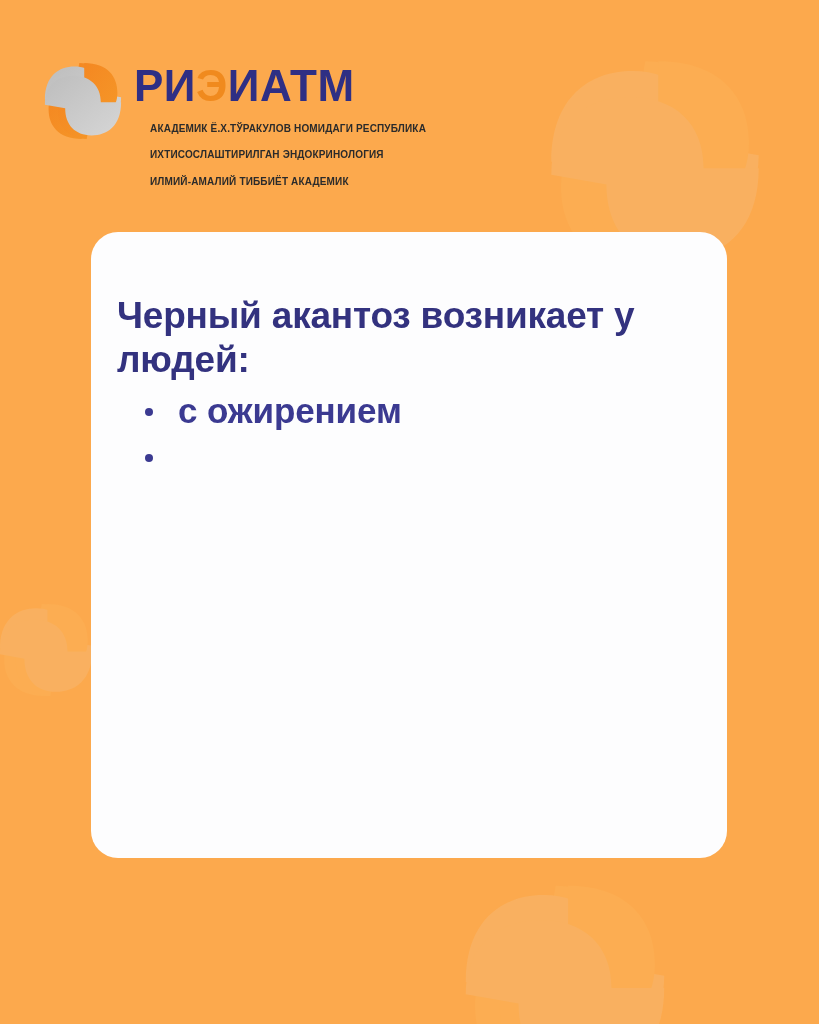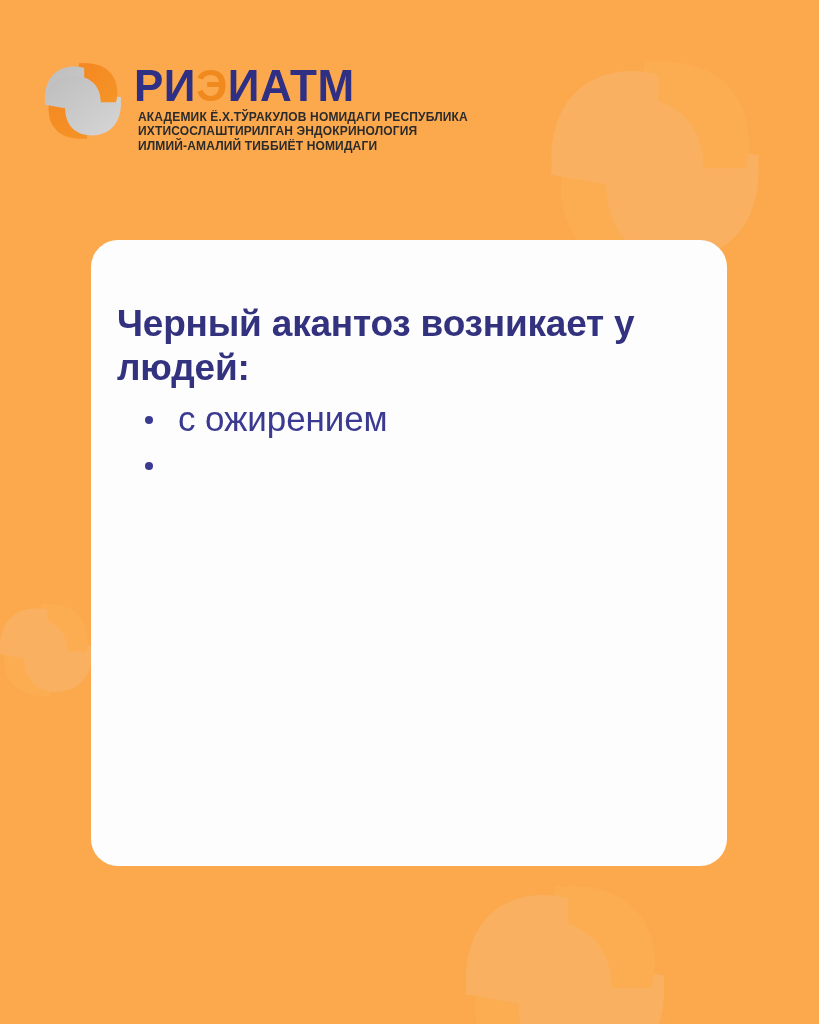--- a/index.html
+++ b/index.html
@@ -19,27 +19,27 @@
   
   .header{position:absolute;left:40px;top:58px;display:flex;align-items:flex-start;}
   .logo-mark{width:86px;height:86px;flex:0 0 86px;margin-right:8px;}
   .logo-text{padding-top:6px;}
   .wordmark{
     font-size:44px;line-height:44px;font-weight:700;letter-spacing:0.5px;
     color:#2f2f84;white-space:nowrap;margin:0 0 3px 0;
   }
   .wordmark .accent{color:#f08a1e;}
   .subtitle{
-    font-size:12px;line-height:10.4px;font-weight:700;letter-spacing:0.16px;
-    color:#2b2b2b;white-space:nowrap;margin:4px;
+    font-size:10px;line-height:10.4px;font-weight:700;letter-spacing:0.16px;
+    color:#2b2b2b;white-space:nowrap;margin:16px;
   }
 
   
   .card{
-    position:absolute;left:91px;top:240px;width:636px;height:626px;
+    position:absolute;left:91px;top:232px;width:636px;height:626px;
     background:#fdfdfe;border-radius:27px;
     box-sizing:border-box;
     padding:62px 0 0 0;
     overflow:hidden;
   }
   .card-inner{padding:0 24px 0 26px;}
 
   .heading{
     margin:0;
     color:#33327f;
@@ -47,21 +47,21 @@
     font-size:37px;
     line-height:44px;
     letter-spacing:-0.2px;
   }
 
   .bullets{list-style:none;margin:6px 0 0 0;padding:0;}
   .bullets li{
     position:relative;
     padding-left:61px;
     color:#3b3a91;
-    font-weight:400;
+    font-weight:700;
     font-size:35px;
     line-height:45.5px;
     letter-spacing:-0.1px;
   }
   .bullets li .dot{
     position:absolute;left:28px;top:20px;
     width:8px;height:8px;border-radius:50%;
     background:#3b3a91;
   }
 </style>
@@ -153,21 +153,21 @@
         <use href="#arm" fill="url(#gGy1)" transform="rotate(90)"></use>
         <use href="#arm" fill="url(#gOr2)" transform="rotate(180)"></use>
         <use href="#arm" fill="url(#gGy2)" transform="rotate(270)"></use>
       </svg>
     </div>
 
     <div class="logo-text">
       <div class="wordmark"><span>РИ</span><span class="accent">Э</span><span>ИАТМ</span></div>
       <div class="subtitle">АКАДЕМИК Ё.Х.ТЎРАКУЛОВ НОМИДАГИ РЕСПУБЛИКА</div>
       <div class="subtitle">ИХТИСОСЛАШТИРИЛГАН ЭНДОКРИНОЛОГИЯ</div>
-      <div class="subtitle">ИЛМИЙ-АМАЛИЙ ТИББИЁТ НОМИДАГИ</div>
+      <div class="subtitle">ИЛМИЙ-АМАЛИЙ ТИББИЁТ АКАДЕМИК</div>
     </div>
 
   </div>
 
   <div class="card">
     <div class="card-inner">
       <h1 class="heading">Черный акантоз возникает у людей:</h1>
       <ul class="bullets">
         <li>
           <span class="dot"></span>

